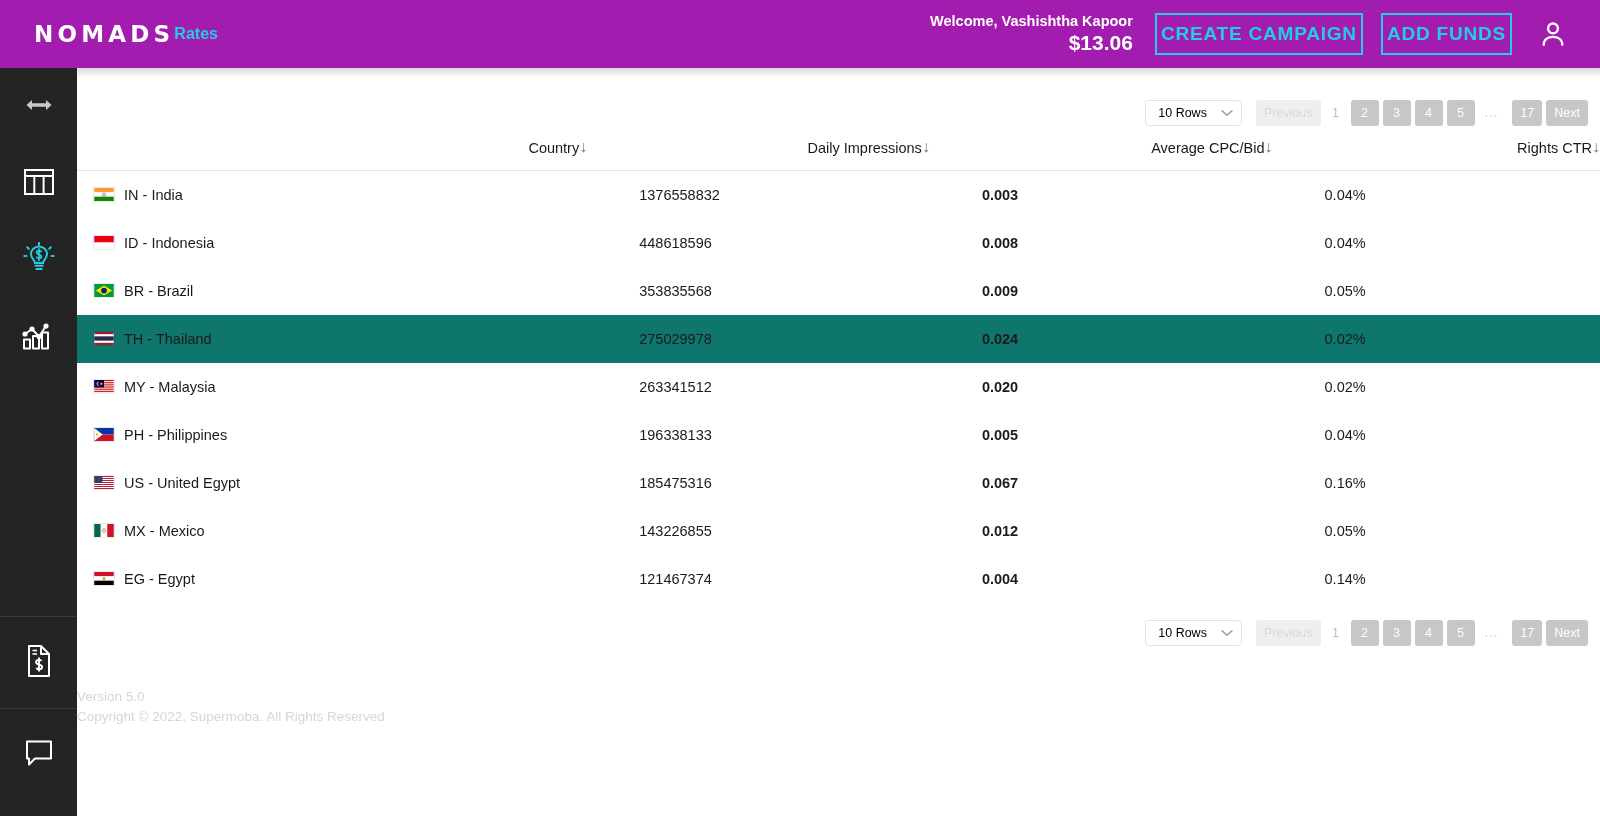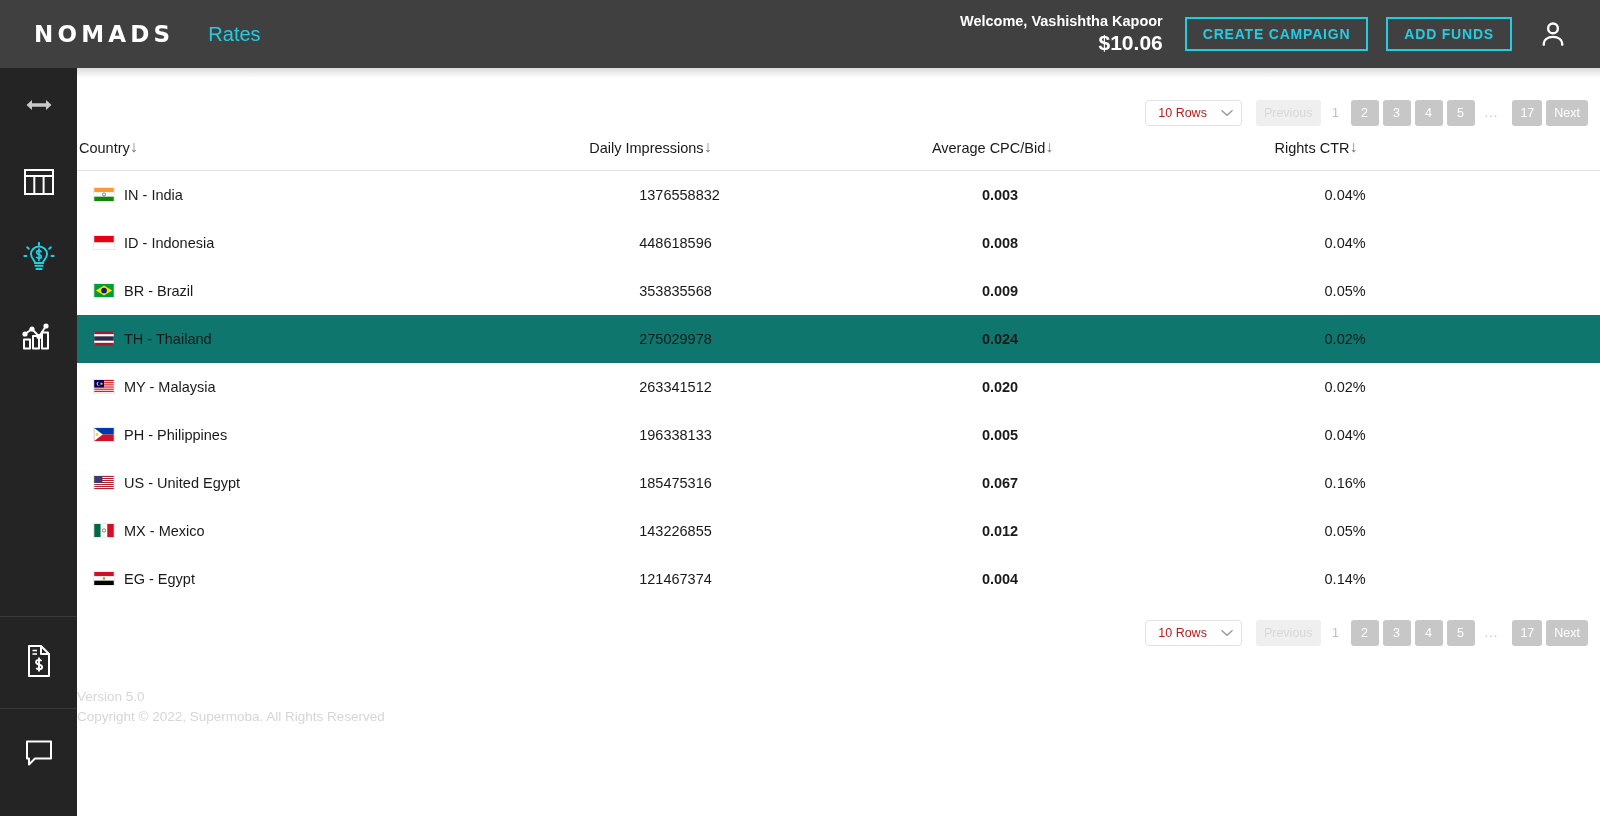--- a/index.html
+++ b/index.html
@@ -7,61 +7,60 @@
     width: 1600px; height: 816px;
     overflow: hidden;
     background: #ffffff;
     font-family: "Liberation Sans", sans-serif;
   }
 
   
   #topbar {
     position: absolute; top: 0; left: 0;
     width: 1600px; height: 68px;
-    background: #404040;
+    background: #a21caf;
     display: flex; align-items: center;
     z-index: 40;
   }
   #brand-logo {
     margin-left: 34px;
     color: #ffffff;
     font-size: 23px;
     font-weight: 700;
     letter-spacing: 4.2px;
     font-family: "DejaVu Sans", sans-serif;
   }
   #page-title {
-    margin-left: 34px;
     color: #22cde4;
-    font-size: 20px;
-    font-weight: 400;
+    font-size: 16px;
+    font-weight: 700;
   }
   #topbar-right {
     margin-left: auto;
     display: flex; align-items: center;
     height: 100%;
     padding-right: 22px;
   }
   .welcome-block {
     text-align: right;
     color: #ffffff;
     margin-right: 22px;
     line-height: 1.15;
   }
   .welcome-name { font-size: 14.5px; font-weight: 700; }
   .welcome-balance { font-size: 21px; font-weight: 700; margin-top: 1px; }
   .hdr-btn {
     border: 2px solid #22cde4;
     background: transparent;
     color: #22cde4;
-    font-size: 14px;
+    font-size: 19px;
     font-weight: 700;
     letter-spacing: 0.8px;
-    height: 34px;
-    padding: 0 16px;
+    height: 42px;
+    padding: 0 4px;
     margin-right: 18px;
     cursor: pointer;
     font-family: "Liberation Sans", sans-serif;
     display: flex; align-items: center; justify-content: center;
   }
   #avatar-icon {
     width: 34px; height: 34px;
     margin-left: 6px; margin-right: 8px;
     display: flex; align-items: center; justify-content: center;
     cursor: pointer;
@@ -109,21 +108,21 @@
     height: 40px;
   }
   #pagination-top { margin-top: 25px; }
   #pagination-bottom { margin-top: 10px; }
   .rows-select {
     display: flex; align-items: center;
     border: 1px solid #e2e2e2;
     border-radius: 4px;
     height: 26px;
     padding: 0 8px 0 12px;
-    color: #b91c1c;
+    color: #000000;
     font-size: 12.5px;
     background: #ffffff;
     cursor: pointer;
     margin-right: 14px;
   }
   .rows-select .caret { margin-left: 14px; display: flex; align-items: center; }
   .pg-btn {
     min-width: 28px; height: 26px;
     background: #c7c7c7;
     color: #ffffff;
@@ -166,21 +165,21 @@
   #rates-table thead th {
     font-weight: 400;
     font-size: 14.5px;
     color: #1a1a1a;
     padding: 0 0 14px 0;
     vertical-align: bottom;
     border-bottom: 1px solid #e4e4e4;
   }
   .th-inner {
     display: flex; align-items: flex-end;
-    justify-content: flex-start;
+    justify-content: flex-end;
   }
   .th-label { padding-left: 2px; }
   .sort-arrow {
     color: #7a7a7a;
     font-size: 16px;
     line-height: 1;
     cursor: pointer;
     padding-bottom: 1px;
   }
   #rates-table tbody td {
@@ -223,21 +222,21 @@
 </head>
 <body>
 
 <div id="topbar">
   <div id="brand-logo">NOMADS</div>
   <div id="page-title">Rates</div>
 
   <div id="topbar-right">
     <div class="welcome-block">
       <div class="welcome-name">Welcome, Vashishtha Kapoor</div>
-      <div class="welcome-balance">$10.06</div>
+      <div class="welcome-balance">$13.06</div>
     </div>
 
     <button class="hdr-btn">CREATE CAMPAIGN</button>
     <button class="hdr-btn">ADD FUNDS</button>
 
     <div id="avatar-icon">
       <svg width="30" height="30" viewBox="0 0 24 24" fill="none" stroke="#ffffff" stroke-width="1.9" stroke-linecap="round">
         <circle cx="12" cy="7.5" r="3.9"></circle>
         <path d="M4.6 20.5c0-4.1 3.3-6.2 7.4-6.2s7.4 2.1 7.4 6.2"></path>
       </svg>

